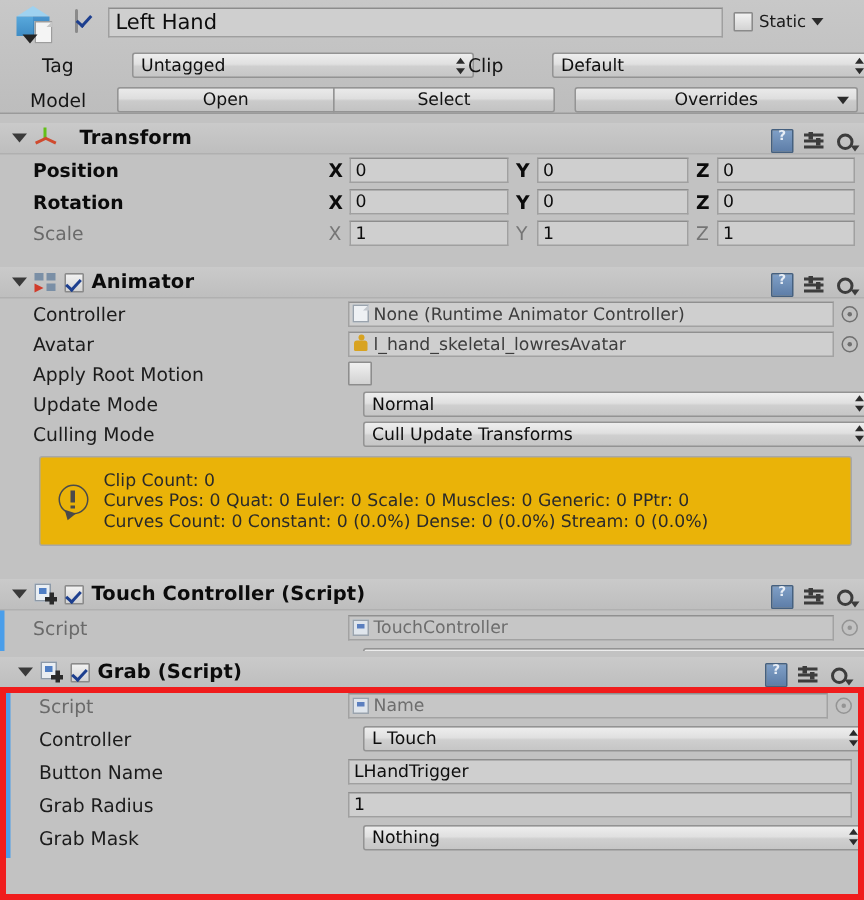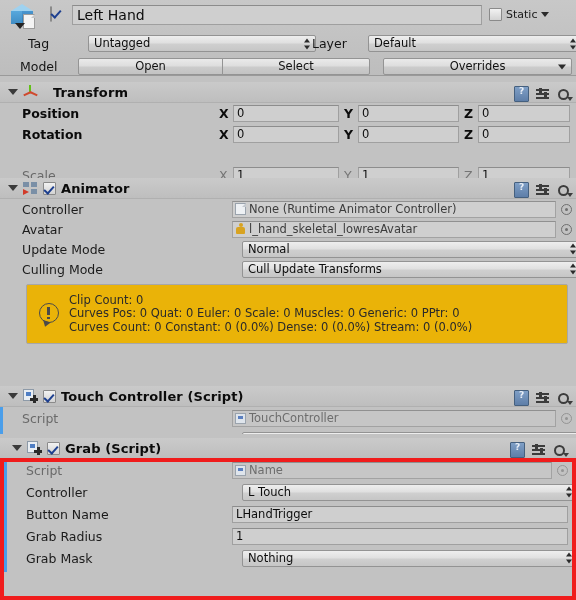--- a/index.html
+++ b/index.html
@@ -251,21 +251,21 @@
       <span class="lbl">Static</span>
       <span class="tri2"></span>
     </div>
 
     <div class="tag-label">Tag</div>
     <div class="popup tag-popup">
       <span>Untagged</span>
       <span class="updown"></span>
     </div>
 
-    <div class="layer-label">Layer</div>
+    <div class="layer-label">Clip</div>
     <div class="popup layer-popup">
       <span>Default</span>
       <span class="updown"></span>
     </div>
 
     <div class="model-label">Model</div>
     <div class="btn model-open">Open</div>
     <div class="btn model-select">Select</div>
     <div class="btn overrides">
       <span>Overrides</span>
@@ -308,21 +308,21 @@
     <div class="row" style="height:21px;">
       <span class="lab bold" style="position:absolute;left:22px;">Rotation</span>
       <span class="vec-lab" style="position:absolute;left:219px;">X</span>
       <span class="txtfield" style="position:absolute;left:233px;width:106px;">0</span>
       <span class="vec-lab" style="position:absolute;left:344px;">Y</span>
       <span class="txtfield" style="position:absolute;left:358px;width:101px;">0</span>
       <span class="vec-lab" style="position:absolute;left:464px;">Z</span>
       <span class="txtfield" style="position:absolute;left:478px;width:92px;">0</span>
     </div>
 
-    <div class="row" style="height:21px;margin-top:20px;">
+    <div class="row" style="height:21px;">
       <span class="lab dim" style="position:absolute;left:22px;">Scale</span>
       <span class="vec-lab dim" style="position:absolute;left:219px;">X</span>
       <span class="txtfield" style="position:absolute;left:233px;width:106px;">1</span>
       <span class="vec-lab dim" style="position:absolute;left:344px;">Y</span>
       <span class="txtfield" style="position:absolute;left:358px;width:101px;">1</span>
       <span class="vec-lab dim" style="position:absolute;left:464px;">Z</span>
       <span class="txtfield" style="position:absolute;left:478px;width:92px;">1</span>
     </div>
   </div>
 
@@ -361,20 +361,24 @@
 
     <div class="row">
       <span class="lab" style="position:absolute;left:22px;">Avatar</span>
       <span class="objfield" style="position:absolute;left:232px;width:324px;">
         <span class="ico-avatar"></span>
         <span>l_hand_skeletal_lowresAvatar</span>
       </span>
       <span class="radio-dot" style="position:absolute;left:561px;"></span>
     </div>
 
+    <div class="row">
+      <span class="lab" style="position:absolute;left:22px;">Apply Root Motion</span>
+      <span style="position:absolute;left:232px;width:16px;height:16px;background:linear-gradient(to bottom,#f0f0f0,#d2d2d2);border:1px solid #8d8d8d;box-sizing:border-box;border-radius:1px;"></span>
+    </div>
 
     <div class="row">
       <span class="lab" style="position:absolute;left:22px;">Update Mode</span>
       <span class="popup" style="position:absolute;left:232px;width:340px;">
         <span>Normal</span>
         <span class="updown"></span>
       </span>
     </div>
 
     <div class="row">

